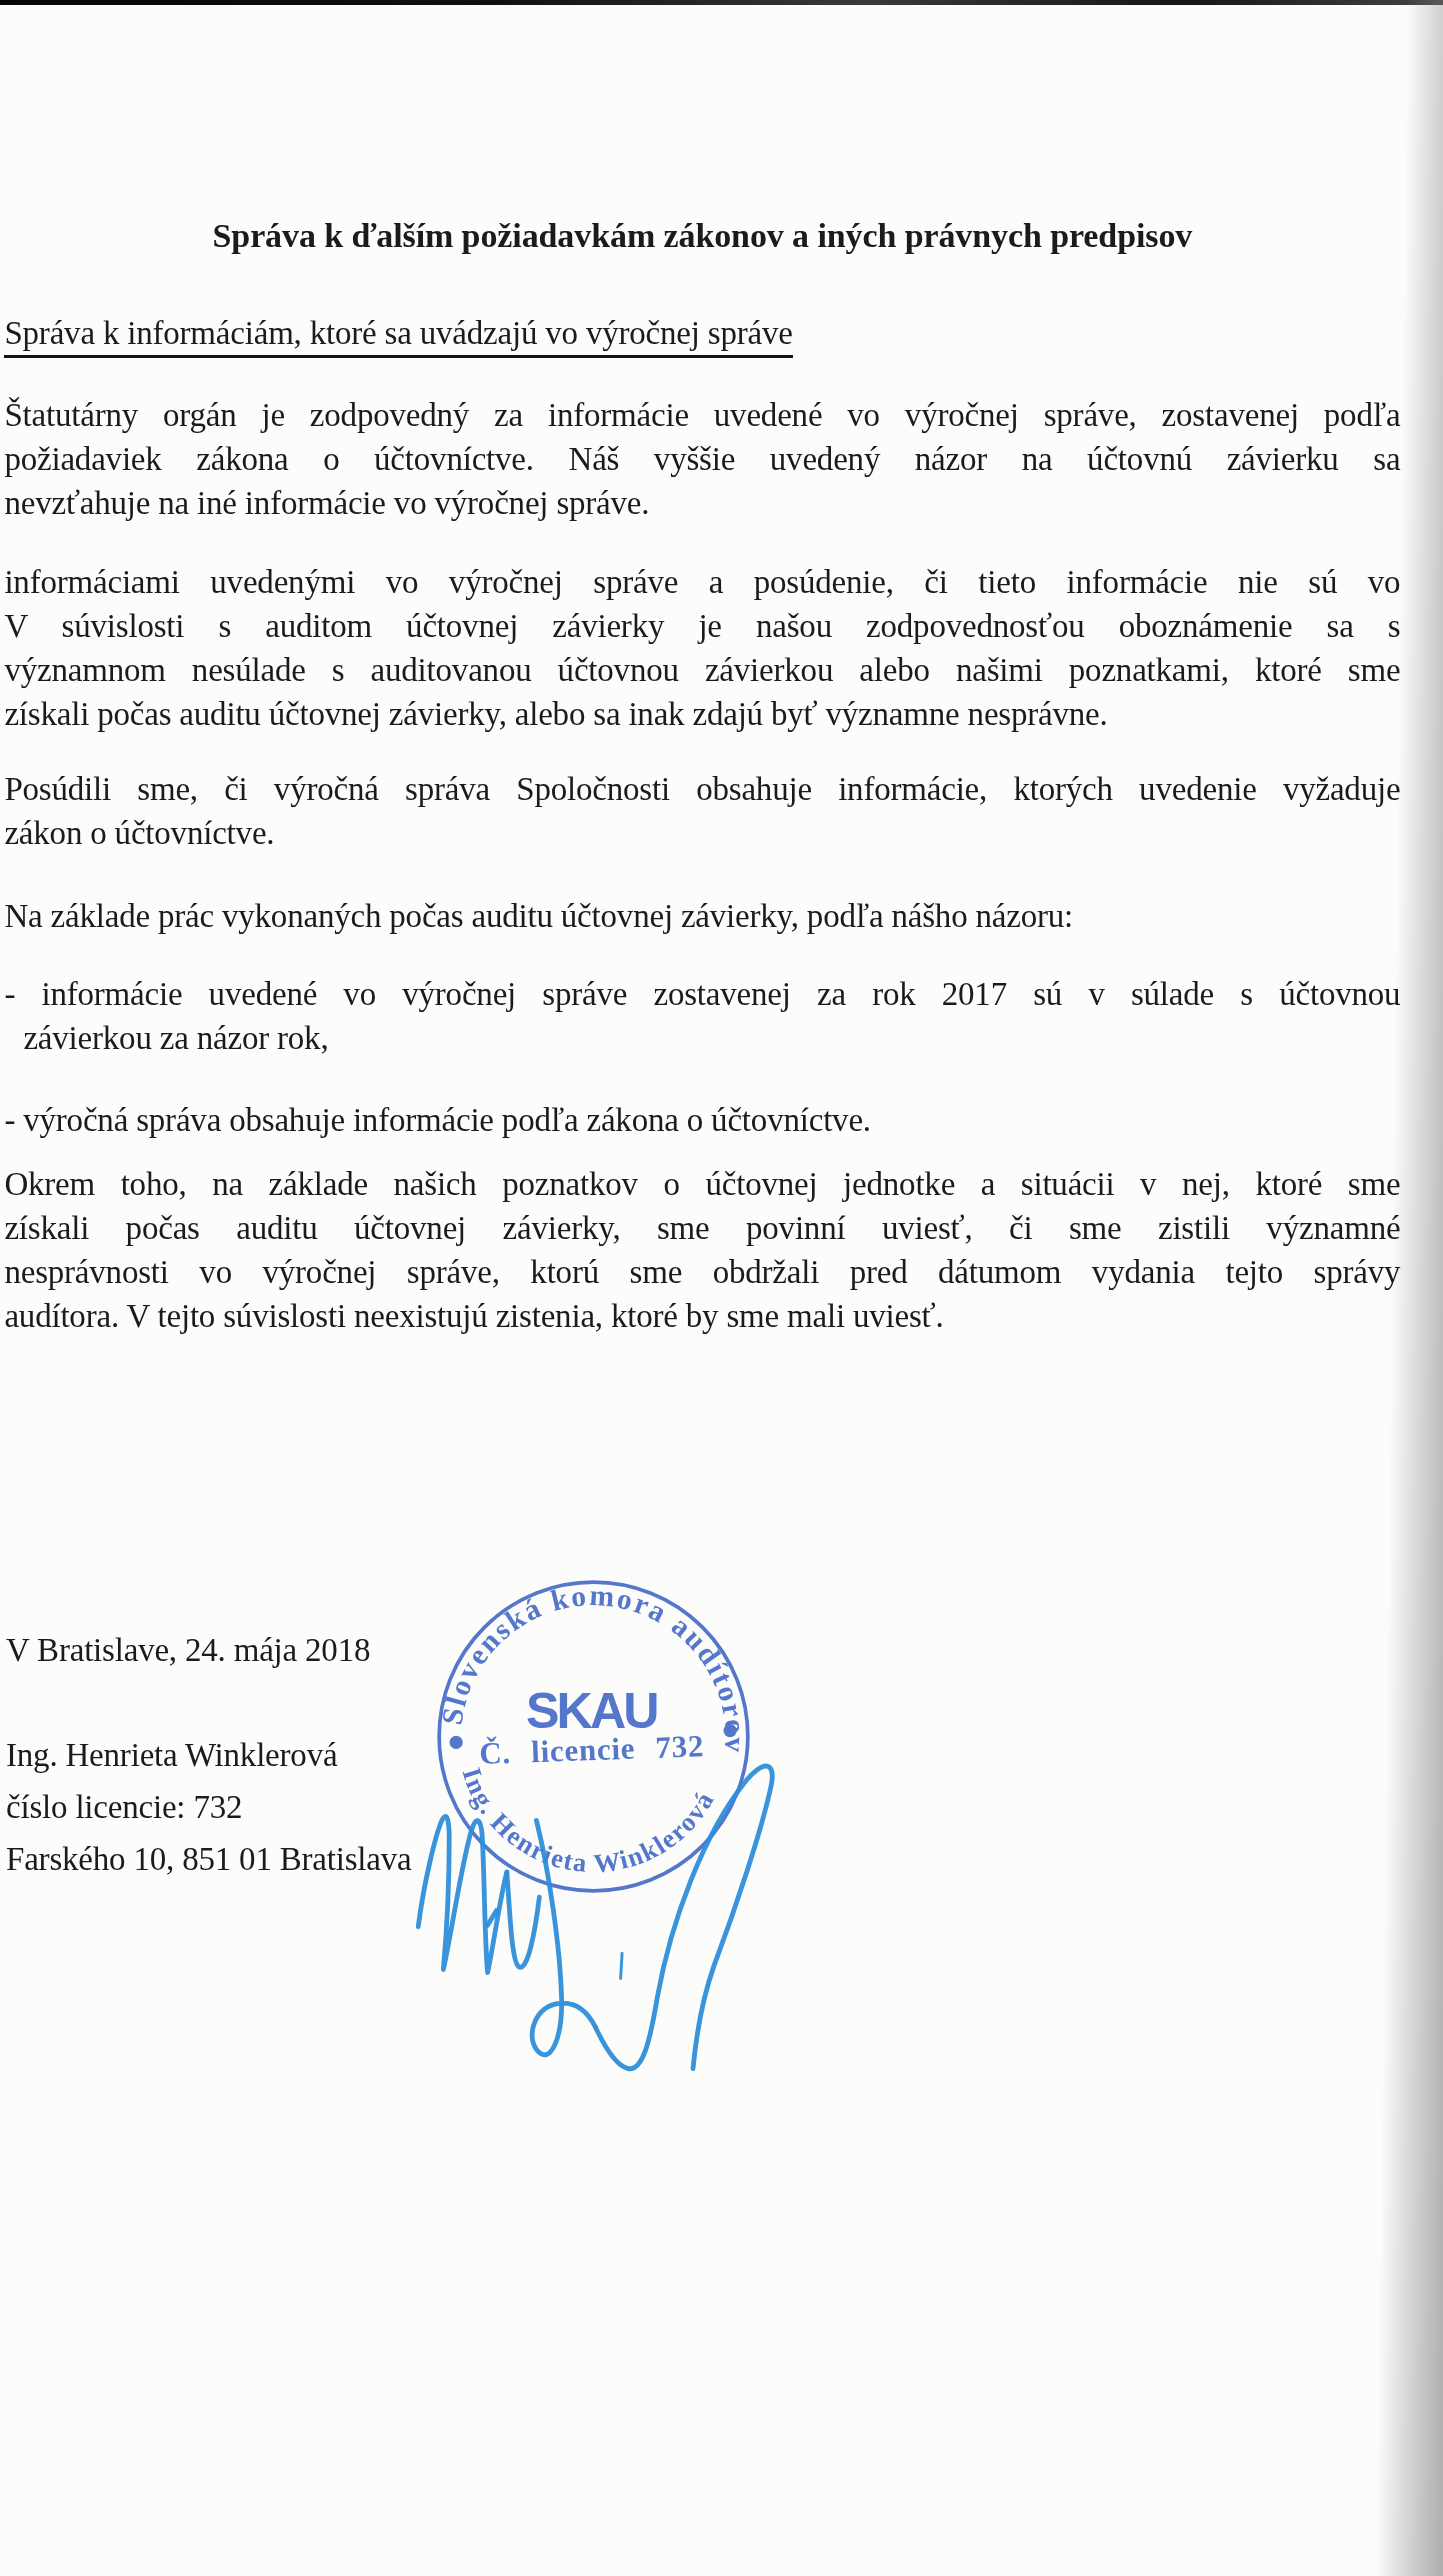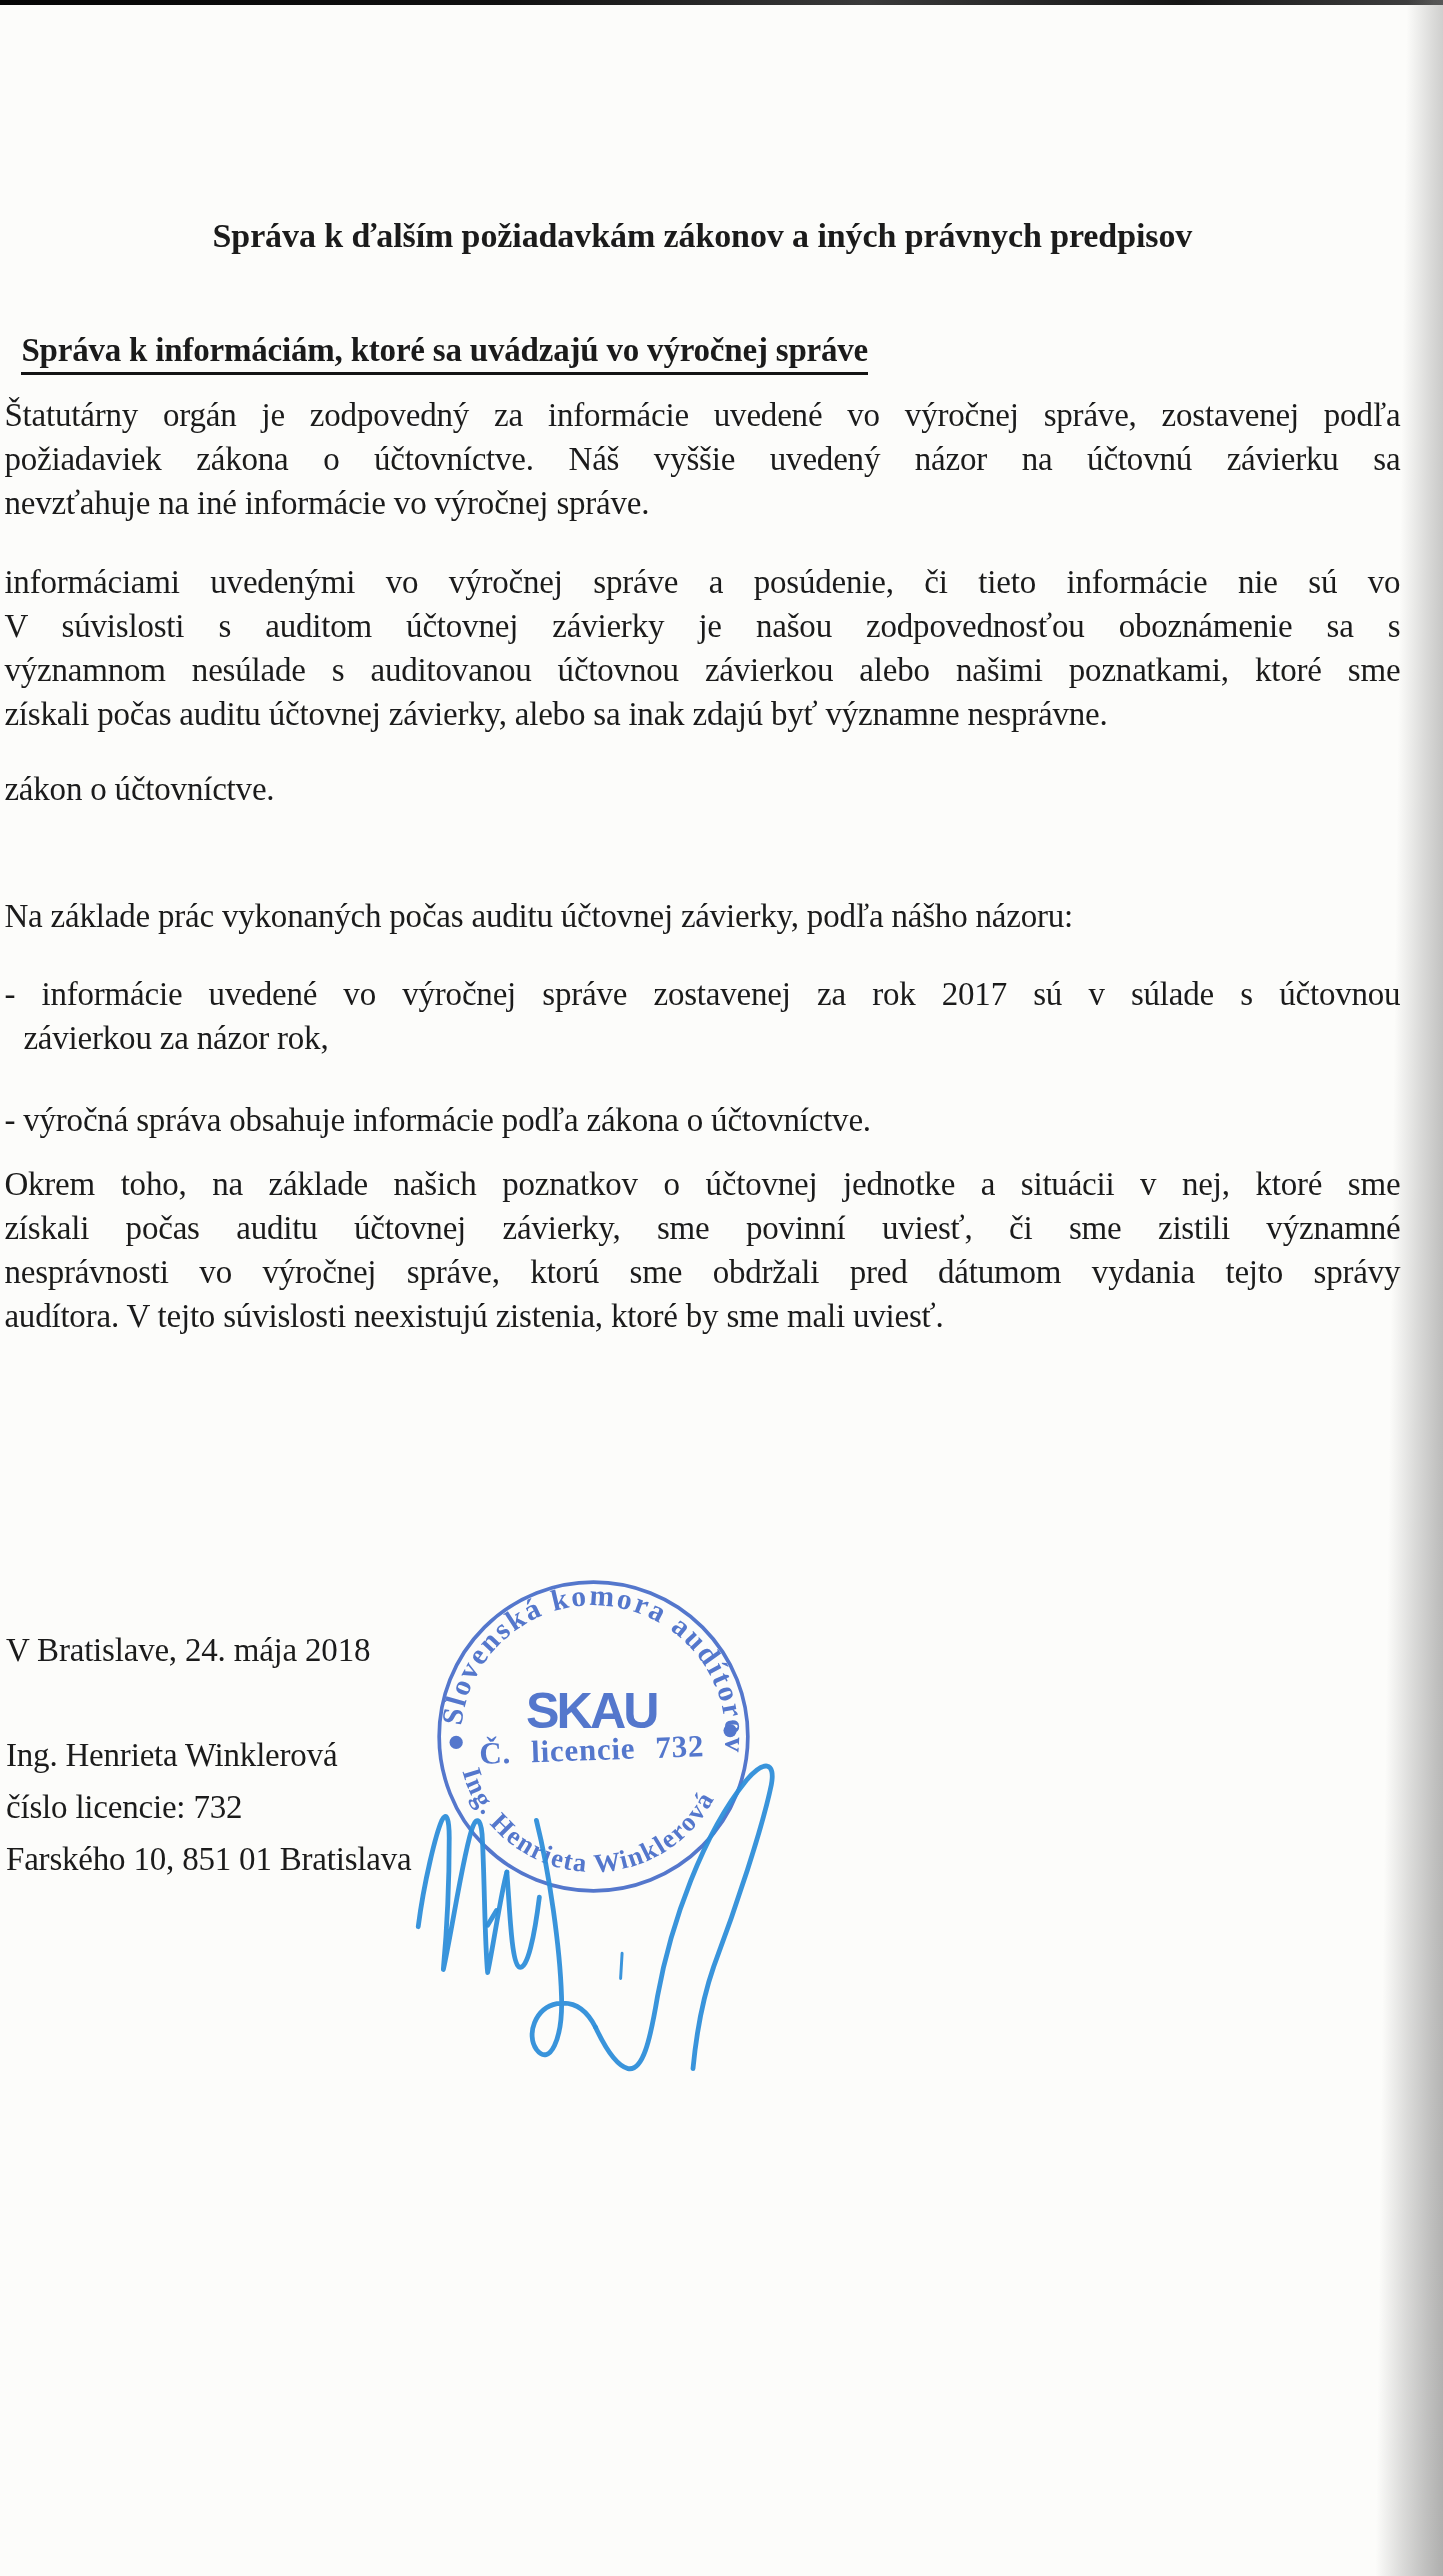--- a/index.html
+++ b/index.html
@@ -23,22 +23,22 @@
     transform:rotate(0.7deg);
   }
   
   .tblock{position:absolute;left:4.4px;width:1396px;font-size:33px;letter-spacing:-0.2px;}
   .jline{height:44px;line-height:44px;text-align:justify;text-align-last:justify;white-space:nowrap;overflow:visible;}
   .jline.last{text-align-last:left;}
   .bullet .jline{padding-left:19px;}
   .bullet .jline:first-child{padding-left:0;}
   .doc-title{position:absolute;left:4.4px;top:214px;width:1396px;margin:0;
     font-size:34px;font-weight:bold;line-height:44px;letter-spacing:-0.1px;text-align:center;}
-  .doc-subtitle{position:absolute;left:4.4px;top:311px;width:1396px;margin:17px;
-    font-size:33px;font-weight:700;line-height:44px;letter-spacing:-0.2px;}
+  .doc-subtitle{position:absolute;left:4.4px;top:311px;width:1396px;margin:0;
+    font-size:33px;font-weight:400;line-height:44px;letter-spacing:-0.2px;}
   .doc-subtitle .underline{border-bottom:3.7px solid #141414;padding-bottom:4.4px;}
   .closing-line{position:absolute;left:6px;font-size:33px;line-height:44px;letter-spacing:-0.2px;white-space:nowrap;text-align:right;}
   
   .stamp{position:absolute;left:434px;top:1577px;width:319px;height:319px;opacity:0.87;}
   .stamp .ring{fill:none;stroke:#3c64c6;stroke-width:5;}
   .stamp .dot{fill:#3c64c6;}
   .stamp text{fill:#3c64c6;}
   .stamp .ringtext{font-family:"Liberation Serif","DejaVu Serif",serif;font-size:40px;font-weight:bold;letter-spacing:3px;}
   .stamp .ringtext-small{font-family:"Liberation Serif","DejaVu Serif",serif;font-size:36px;font-weight:bold;letter-spacing:2px;}
   .stamp .abbr{font-family:"Liberation Sans","DejaVu Sans",sans-serif;font-size:68px;font-weight:bold;letter-spacing:-4px;}
@@ -65,20 +65,21 @@
       <div class="jline">požiadaviek zákona o účtovníctve. Náš vyššie uvedený názor na účtovnú závierku sa</div>
       <div class="jline last">nevzťahuje na iné informácie vo výročnej správe.</div>
     </div>
   <div class="tblock" style="top:560px">
       <div class="jline">informáciami uvedenými vo výročnej správe a posúdenie, či tieto informácie nie sú vo</div>
       <div class="jline">V súvislosti s auditom účtovnej závierky je našou zodpovednosťou oboznámenie sa s</div>
       <div class="jline">významnom nesúlade s auditovanou účtovnou závierkou alebo našimi poznatkami, ktoré sme</div>
       <div class="jline last">získali počas auditu účtovnej závierky, alebo sa inak zdajú byť významne nesprávne.</div>
     </div>
   <div class="tblock" style="top:767px">
+      <div class="jline">Posúdili sme, či výročná správa Spoločnosti obsahuje informácie, ktorých uvedenie vyžaduje</div>
       <div class="jline last">zákon o účtovníctve.</div>
     </div>
   <div class="tblock" style="top:894px">
       <div class="jline last">Na základe prác vykonaných počas auditu účtovnej závierky, podľa nášho názoru:</div>
     </div>
   <div class="tblock bullet" style="top:972px">
       <div class="jline">- informácie uvedené vo výročnej správe zostavenej za rok 2017 sú v súlade s účtovnou</div>
       <div class="jline last">závierkou za názor rok,</div>
     </div>
   <div class="tblock" style="top:1162px">

